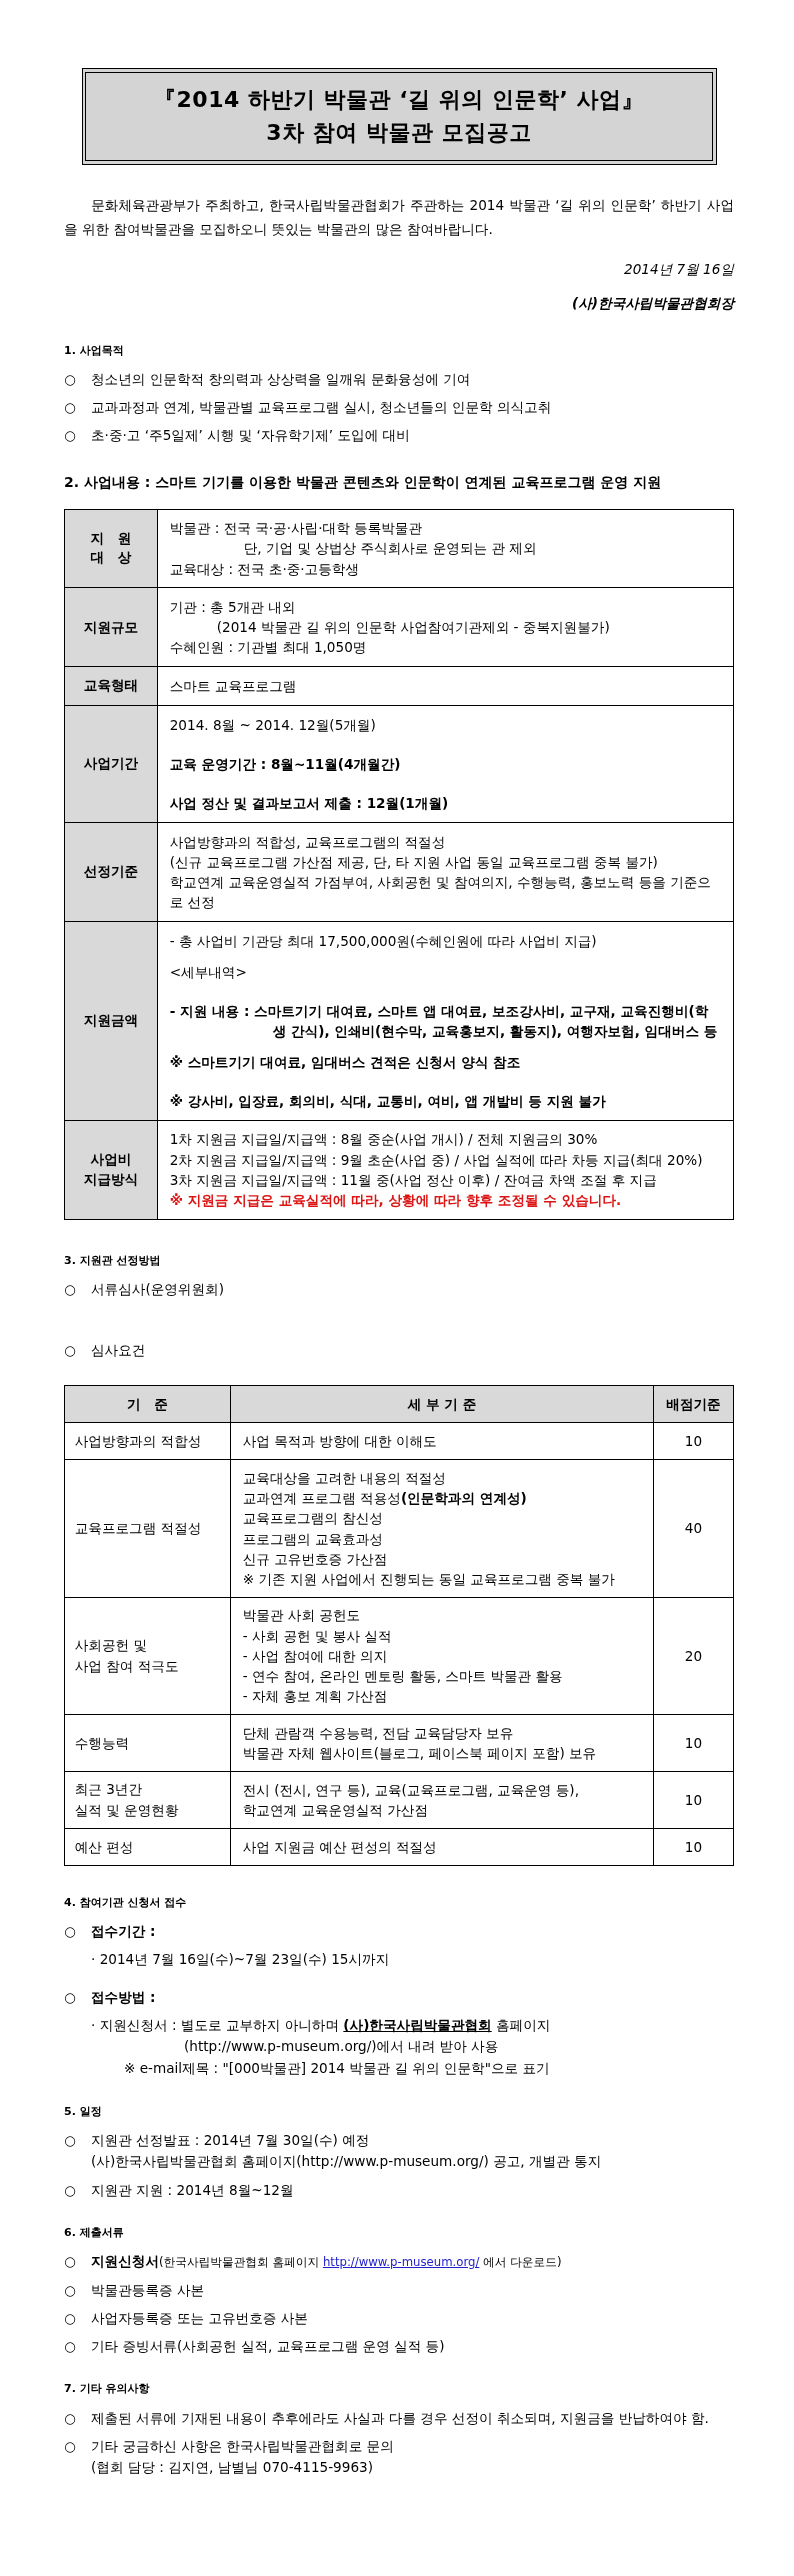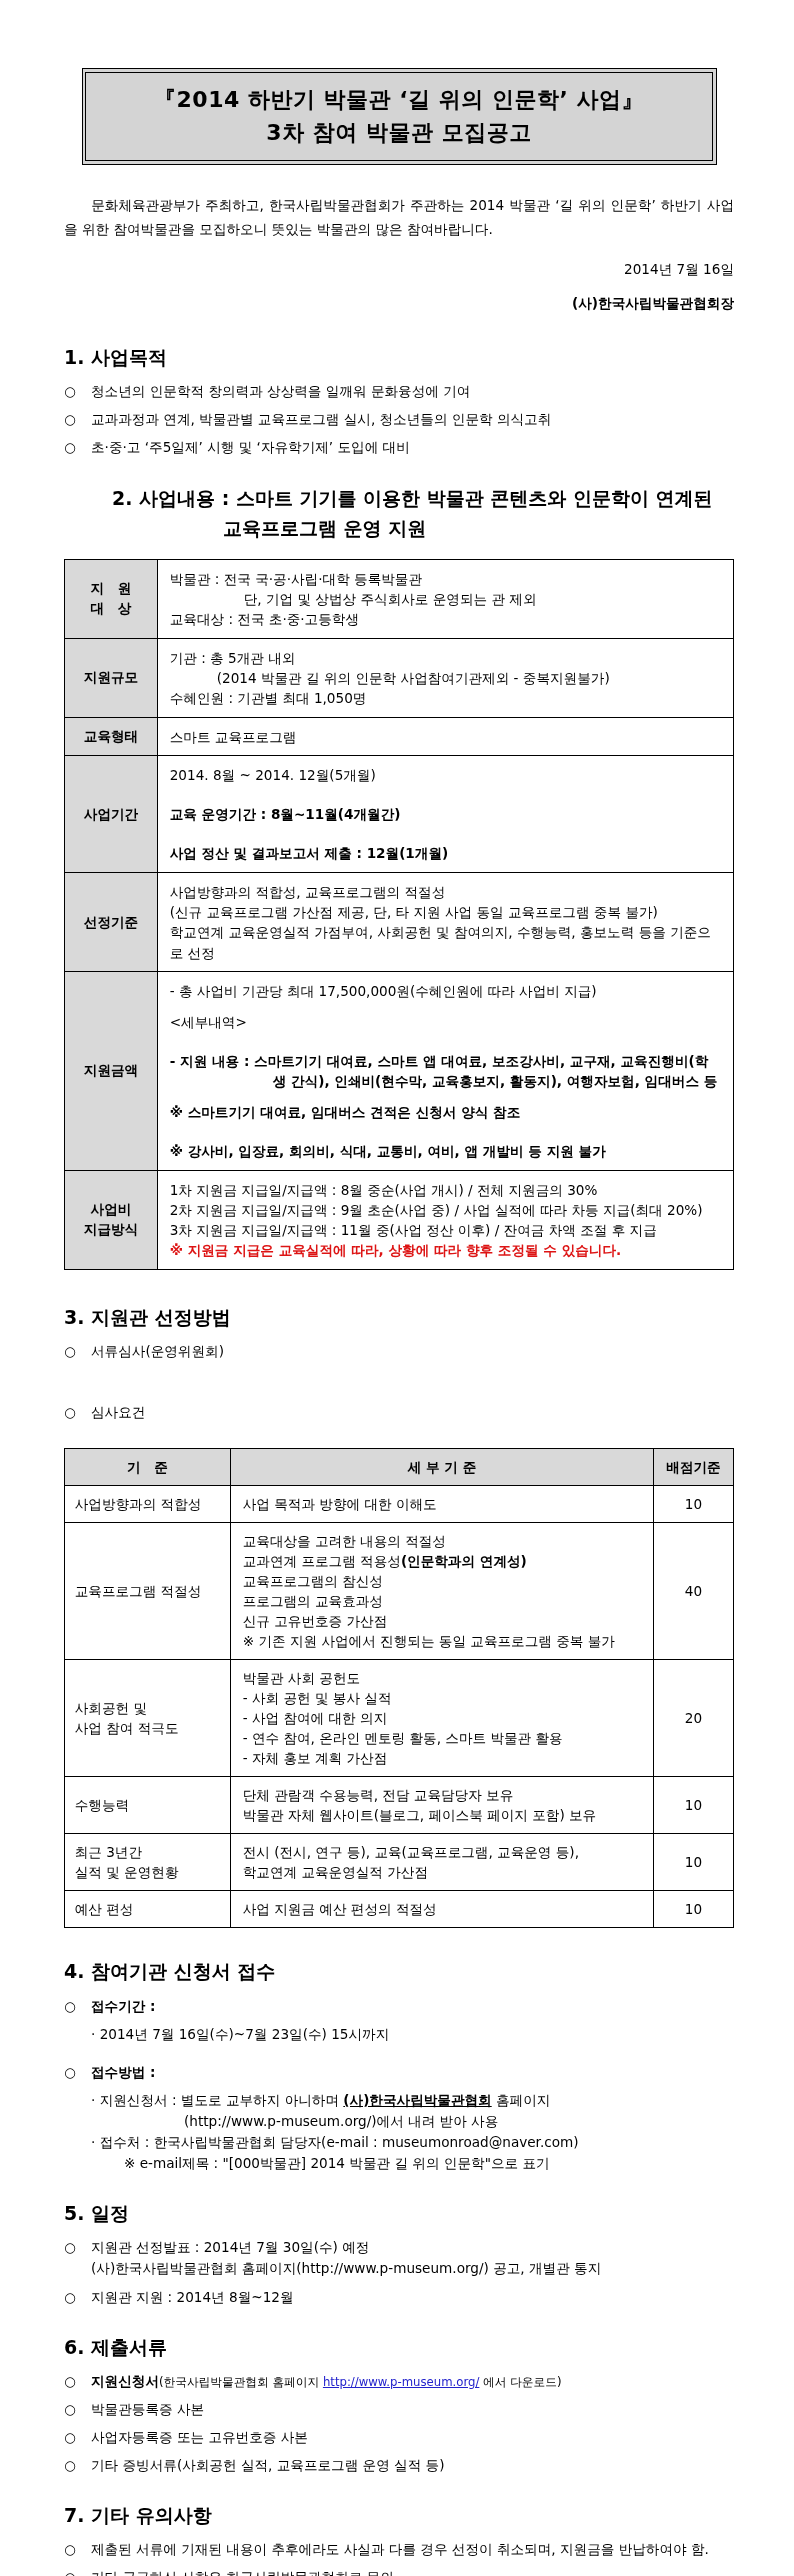--- a/index.html
+++ b/index.html
@@ -10,27 +10,27 @@
     font-size:13.6px; color:#000; line-height:1.5;
   }
   .page { padding:68px 60px 0 64px; }
 
   
   .title-box { margin:0 17.5px 29px 17.5px; border:1px solid #000; background:#d4d4d4; padding:2.9px; }
   .title-box .inner { border:1.9px solid #000; text-align:center; padding:9.7px 3.9px 11.7px; }
   .title-line { font-size:22px; font-weight:bold; line-height:1.5; letter-spacing:0.5px; }
 
   .intro { text-align:justify; text-indent:2em; line-height:1.75; margin-bottom:17.5px;margin-top:21px; }
-  .right { text-align:right; }
+  .right { text-align:right;font-style:italic; }
   .date-line { margin-bottom:13.6px; }
   .issuer-line { font-weight:bold; margin-bottom:29px; }
 
-  .sec-heading { font-size:19px; font-weight:bold; margin-bottom:9.7px; }
+  .sec-heading { font-size:11px; font-weight:bold; margin-bottom:9.7px; }
   .sec { margin-bottom:25px; }
-  .s2-head { font-size:19px; font-weight:bold; padding-left:111px; text-indent:-111px; line-height:1.6; margin-bottom:15.6px;margin-left:48px; }
+  .s2-head { font-size:14px; font-weight:bold; padding-left:111px; text-indent:-111px; line-height:1.6; margin-bottom:15.6px; }
 
   .bullet { display:flex; margin-bottom:7.8px; }
   .bullet .bi { flex:none; width:27px; font-weight:bold; }
   .bullet .bt { flex:1; }
   .sub-line { line-height:1.55; }
 
   table { border-collapse:collapse; width:100%; border:1.9px solid #000; }
   td, th { border:1px solid #000; vertical-align:middle; }
   .lbl { background:#d9d9d9; font-weight:bold; text-align:center; width:93px; padding:7.8px 3.9px; line-height:1.45; white-space:pre-line;margin-left:48px; }
   .cnt { padding:8.8px 11.7px; }
@@ -242,21 +242,20 @@
     <div style="height:9.7px"></div>
     <div class="bullet">
       <span class="bi">○</span>
       <span class="bt label-bold">접수방법 :</span>
     </div>
     <div class="bullet">
       <span class="bi"></span>
       <span class="bt">
         <div class="sub-line"><span>· 지원신청서 : 별도로 교부하지 아니하며 </span><span class="ul-bold">(사)한국사립박물관협회</span><span> 홈페이지</span></div>
         <div class="sub-line pad96">(http://www.p-museum.org/)에서 내려 받아 사용</div>
-        <div class="sub-line">· 접수처 : 한국사립박물관협회 담당자(e-mail : museumonroad@naver.com)</div>
         <div class="sub-line pad34">※ e-mail제목 : "[000박물관] 2014 박물관 길 위의 인문학"으로 표기</div>
       </span>
     </div>
   </div>
 
   <div class="sec">
     <div class="sec-heading">5. 일정</div>
     <div class="bullet">
       <span class="bi">○</span>
       <span class="bt">

